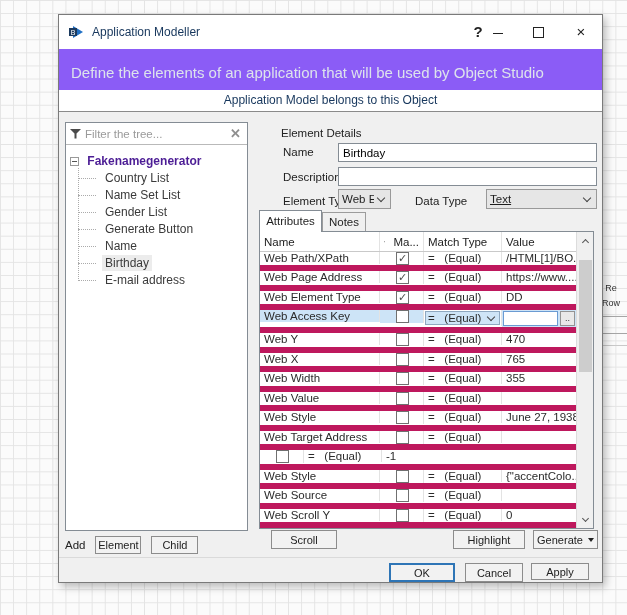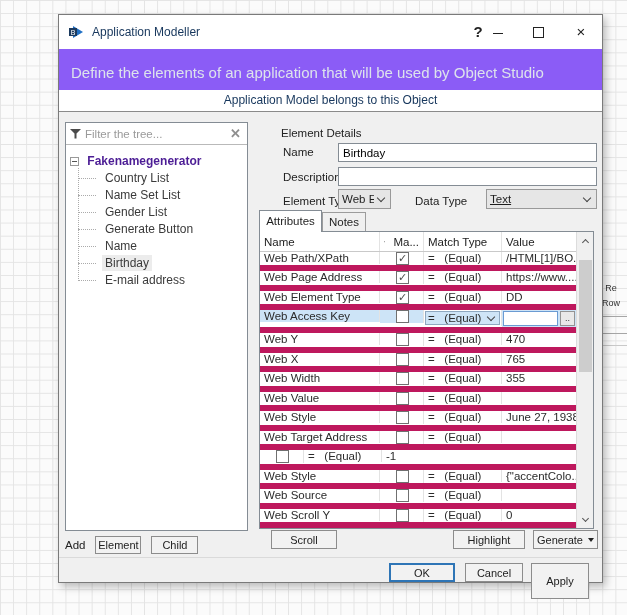--- a/index.html
+++ b/index.html
@@ -134,21 +134,21 @@
   
   .clear-btn { position:absolute; left:212px; top:515px; width:66px; height:19px; }
   .highlight-btn { position:absolute; left:394px; top:515px; width:72px; height:19px; }
   .identify-btn { position:absolute; left:474px; top:515px; width:65px; height:19px;
     display:flex; align-items:center; justify-content:center; gap:5px; }
   .drop-arrow { width:0; height:0; border-left:3.5px solid transparent; border-right:3.5px solid transparent;
     border-top:4px solid #222; display:inline-block; }
   .footer-sep { position:absolute; left:0; top:542px; width:100%; border-top:1px solid #DADADA; }
   .ok-btn { position:absolute; left:330px; top:548px; width:66px; height:19px; border:2px solid #2E75B6; }
   .cancel-btn { position:absolute; left:406px; top:548px; width:58px; height:19px; }
-  .apply-btn { position:absolute; left:472px; top:548px; width:58px; height:36px; }
+  .apply-btn { position:absolute; left:472px; top:548px; width:58px; height:17px; }
 </style>
 </head>
 <body>
 
 <div class="page">
 
   <div class="bg-fragment">
     <div>Re</div>
     <div>Row</div>
   </div>

